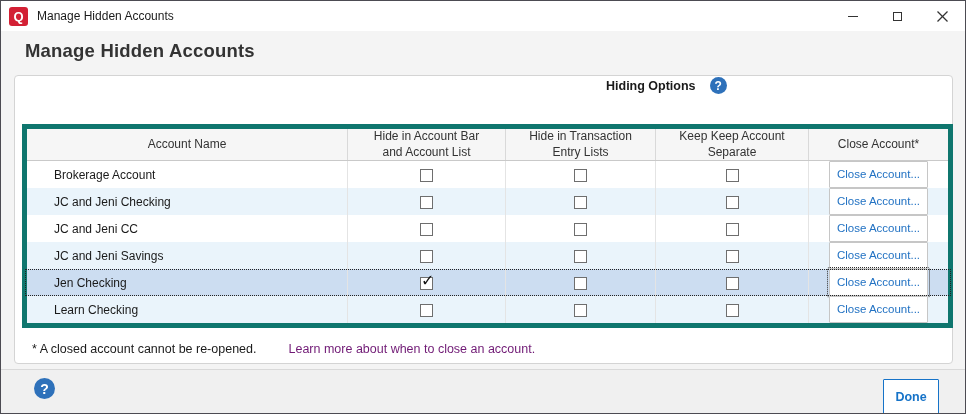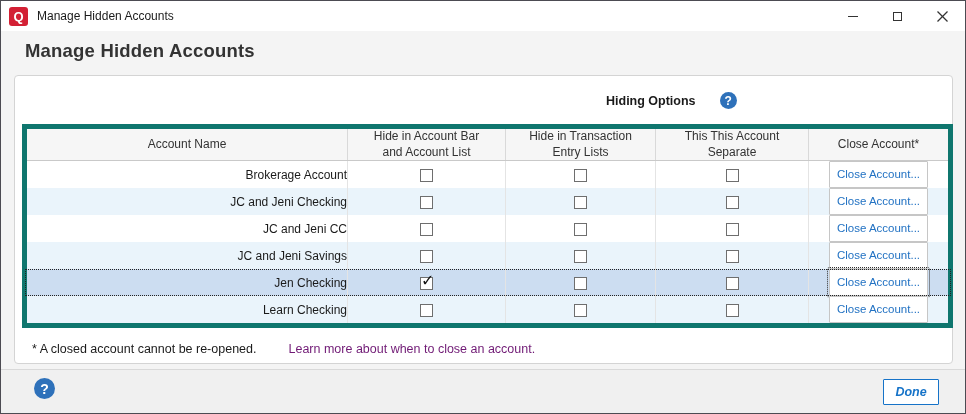--- a/index.html
+++ b/index.html
@@ -43,22 +43,22 @@
 
   
   .panel {
     position: absolute; left: 13px; top: 74px;
     width: 939px; height: 289px;
     background: #ffffff;
     border: 1px solid #d4d4d4;
     border-radius: 4px;
   }
   .hiding-options {
-    position: absolute; left: 591px; top: 16px;
-    display: flex; align-items: center; gap: 24px;
+    position: absolute; left: 591px; top: 1px;
+    display: flex; align-items: center; gap: 14px;
   }
   .hiding-options-label { font-size: 12.5px; font-weight: bold; color: #1a1a1a; }
   .help-icon {
     width: 17px; height: 17px; border-radius: 50%;
     background: #2e71ba; color: #fff;
     font-size: 12px; font-weight: bold;
     display: flex; align-items: center; justify-content: center;
     line-height: 1;
   }
 
@@ -81,21 +81,21 @@
   }
   table.accounts th:last-child { border-right: none; }
   table.accounts td {
     height: 25px;
     vertical-align: middle;
     border-right: 1px solid #e4e4e4;
   }
   table.accounts td:last-child { border-right: none; }
   tbody tr:nth-child(even) { background: #eaf4fb; }
   tbody tr.selected { background: #ccddf1; outline: 1px dotted #222; outline-offset: -1px; }
-  td.name-cell { padding-left: 27px; text-align: right; }
+  td.name-cell { padding-left: 27px; }
   td.cb-cell, td.btn-cell { text-align: center; }
 
   .checkbox {
     display: inline-block; width: 13px; height: 13px;
     background: #fff; border: 1px solid #6e6e6e;
     position: relative; vertical-align: middle;
   }
   .checkbox.checked::after {
     content: "\2713";
     position: absolute; left: 0px; top: -7px;
@@ -122,24 +122,24 @@
     position: absolute; left: 0; right: 0; top: 368px; bottom: 0;
     background: #f0f0f0;
     border-top: 1px solid #d9d9d9;
   }
   .bottombar .help-icon.large {
     position: absolute; left: 33px; top: 8px;
     width: 21px; height: 21px; font-size: 14px;
   }
   .done-btn {
     position: absolute; right: 26px; top: 9px;
-    width: 56px; height: 26px;
+    width: 56px; height: 36px;
     background: #fff; border: 1.5px solid #1673c8; border-radius: 1px;
     color: #1673c8; font-size: 12.5px; font-weight: bold;
-    font-family: inherit; cursor: default; font-style: italic;
+    font-family: inherit; cursor: default;
   }
 </style>
 </head>
 <body>
 
 <div class="window">
 
   <div class="titlebar">
     <span class="q-logo">Q</span>
     <span class="titlebar-text">Manage Hidden Accounts</span>
@@ -176,21 +176,21 @@
           <col style="width:153px">
           <col style="width:142px">
       </colgroup>
       <thead>
         <tr>
           <th>Account Name</th>
           <th>Hide in Account Bar
 and Account List</th>
           <th>Hide in Transaction
 Entry Lists</th>
-          <th>This This Account
+          <th>Keep Keep Account
 Separate</th>
           <th>Close Account*</th>
         </tr>
       </thead>
       <tbody>
         <tr>
           <td class="name-cell">Brokerage Account</td>
           <td class="cb-cell"><span class="checkbox"></span></td>
           <td class="cb-cell"><span class="checkbox"></span></td>
           <td class="cb-cell"><span class="checkbox"></span></td>

